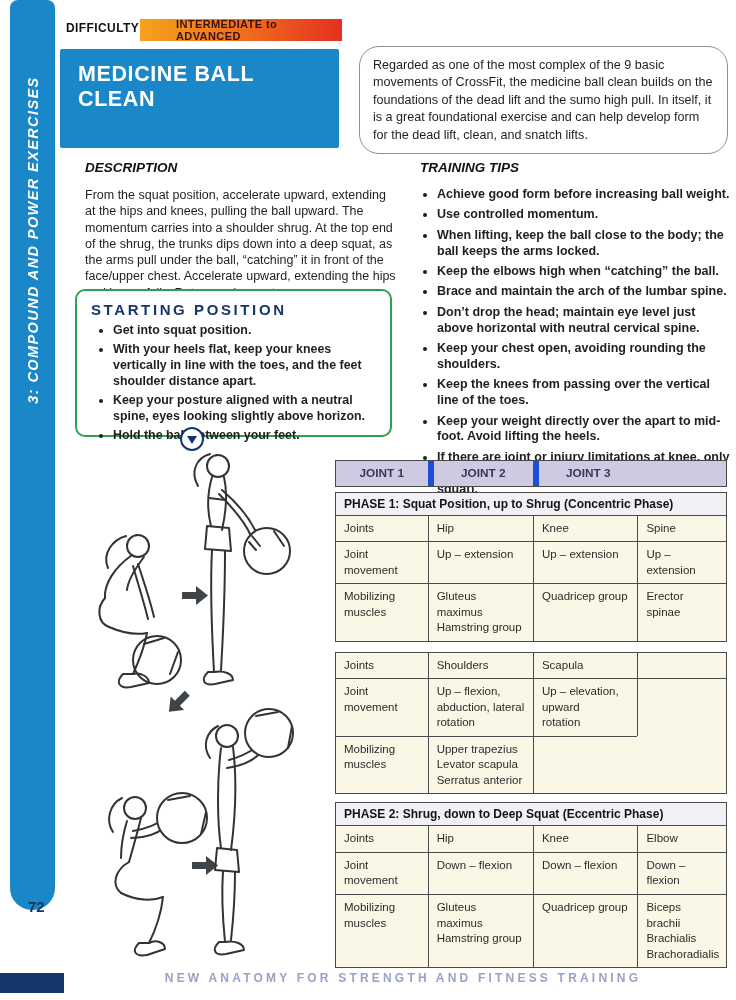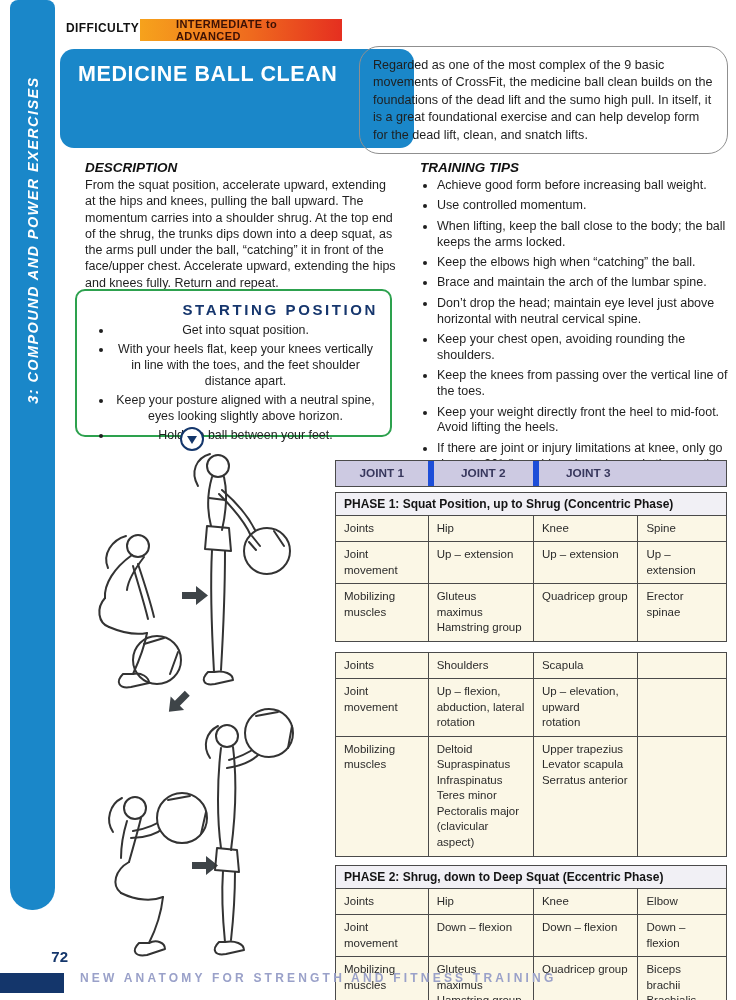--- a/index.html
+++ b/index.html
@@ -16,43 +16,43 @@
 
   
   .difficulty-label{position:absolute;left:66px;top:21px;font-size:12px;font-weight:800;
            letter-spacing:.4px;color:#111;}
   .difficulty-badge{position:absolute;left:140px;top:19px;width:166px;height:22px;
            background:linear-gradient(90deg,#f6a21c 0%,#ef6a1e 55%,#e52f20 100%);
            display:flex;align-items:center;justify-content:center;
            color:#3d1105;font-weight:800;font-size:11px;letter-spacing:.4px;padding-left:36px;}
 
   
-  .title-card{position:absolute;left:60px;top:49px;width:354px;height:99px;background:#1a87c9;
-           border-radius:14px;padding:13px 18px;box-sizing:border-box;color:#fff;}
+  .title-card{position:absolute;left:60px;top:49px;width:279px;height:99px;background:#1a87c9;
+           border-radius:2px;padding:13px 18px;box-sizing:border-box;color:#fff;}
   .title-card h1{margin:0;font-size:21.5px;font-weight:800;letter-spacing:.6px;}
   .title-card .subtitle{margin-top:6px;font-size:13.3px;font-style:italic;line-height:1.33;}
 
   
   .intro-box{position:absolute;left:359px;top:46px;width:369px;height:108px;box-sizing:border-box;
            border:1px solid #8f8f8f;border-radius:20px;padding:10px 13px;font-size:12.6px;line-height:1.38;}
 
   
-  .section-heading{font-size:13.5px;font-weight:800;font-style:italic;color:#111;margin:0 0 2px 0;}
+  .section-heading{font-size:13.5px;font-weight:800;font-style:italic;color:#111;margin:0 0 12px 0;}
   .description{position:absolute;left:85px;top:160px;width:314px;}
   .description p{margin:2px 0 0 0;font-size:12.5px;line-height:1.3;}
   .training-tips{position:absolute;left:420px;top:160px;width:312px;}
   ul.bullets{margin:3px 0 0 0;padding-left:17px;}
-  ul.bullets li{font-size:12.5px;line-height:1.27;margin-bottom:4.5px;}
+  ul.bullets li{font-size:12.5px;line-height:1.27;margin-bottom:4.5px;font-weight:bold;}
 
   
   .starting-box{position:absolute;left:75px;top:289px;width:317px;height:148px;box-sizing:border-box;
            border:2px solid #2da14e;border-radius:10px;background:#fff;padding:10px 12px 8px 14px;}
-  .starting-box h2{margin:0;font-size:15px;font-weight:800;letter-spacing:2.6px;color:#16366d;text-align:right;}
+  .starting-box h2{margin:0;font-size:15px;font-weight:800;letter-spacing:2.6px;color:#16366d;}
   .starting-box ul.bullets{padding-left:22px;margin-top:5px;}
-  .starting-box ul.bullets li{font-size:12.4px;margin-bottom:3.5px;text-align:center;}
+  .starting-box ul.bullets li{font-size:12.4px;margin-bottom:3.5px;}
   .down-marker{position:absolute;left:180px;top:427px;width:20px;height:20px;border-radius:50%;
            background:#fff;border:2px solid #14366b;display:flex;align-items:center;justify-content:center;}
   .down-marker .tri{width:0;height:0;border-left:5px solid transparent;border-right:5px solid transparent;
            border-top:8px solid #14366b;margin-top:2px;}
 
   
   .illustrations{position:absolute;left:62px;top:440px;width:272px;height:525px;}
 
   
   #analysis-table{position:absolute;left:335px;top:460px;width:392px;font-size:11.5px;color:#2b2b2b;}
@@ -62,24 +62,24 @@
            display:flex;align-items:center;justify-content:center;text-align:center;}
   .theader .hcell + .hcell{border-left:6px solid #1d4ed8;}
   .tblock{border:1px solid #4a4a4a;background:#fbf7e6;}
   .tblock.b0{margin-bottom:10px}.tblock.b1{margin-bottom:8px}.tblock.b2{margin-bottom:3px}
   .phase{background:#f1f0f5;padding:4px 8px;font-weight:800;font-size:12px;color:#141414;}
   .cell{padding:5px 8px;line-height:1.35;white-space:pre-line;border-top:1px solid #4a4a4a;min-height:13px;}
   .tblock > .trow:first-child .cell{border-top:none;}
   .cell + .cell{border-left:1px solid #4a4a4a;}
 
   
-  .page-number{position:absolute;left:28px;top:948px;width:40px;text-align:right;
+  .page-number{position:absolute;left:28px;top:898px;width:40px;text-align:left;
            font-size:15px;font-weight:800;color:#14366b;}
   .page-number-bar{position:absolute;left:0;top:973px;width:64px;height:20px;background:#14366b;}
-  .footer-title{position:absolute;left:80px;right:10px;top:971px;text-align:left;
+  .footer-title{position:absolute;left:80px;right:10px;top:971px;text-align:center;
            font-size:12px;font-weight:600;letter-spacing:3.2px;color:#9aa1c9;}
 
   svg .ln{fill:none;stroke:#333;stroke-width:2;stroke-linecap:round;stroke-linejoin:round;}
   svg .ball{fill:#fff;stroke:#333;stroke-width:2;}
   svg .arrow{fill:#3e4448;}
 </style>
 </head>
 <body>
 
 <div class="page">
@@ -108,21 +108,21 @@
     <h3 class="section-heading">TRAINING TIPS</h3>
     <ul class="bullets">
         <li>Achieve good form before increasing ball weight.</li>
         <li>Use controlled momentum.</li>
         <li>When lifting, keep the ball close to the body; the ball keeps the arms locked.</li>
         <li>Keep the elbows high when “catching” the ball.</li>
         <li>Brace and maintain the arch of the lumbar spine.</li>
         <li>Don’t drop the head; maintain eye level just above horizontal with neutral cervical spine.</li>
         <li>Keep your chest open, avoiding rounding the shoulders.</li>
         <li>Keep the knees from passing over the vertical line of the toes.</li>
-        <li>Keep your weight directly front the heel to mid-foot. Avoid lifting the heels.</li>
+        <li>Keep your weight directly over the apart to mid-foot. Avoid lifting the heels.</li>
         <li>If there are joint or injury limitations at knee, only go down to 90° (keep hips above knees in the squat).</li>
       </ul>
   </div>
 
   <div class="starting-box">
     <h2>STARTING POSITION</h2>
     <ul class="bullets">
         <li>Get into squat position.</li>
         <li>With your heels flat, keep your knees vertically in line with the toes, and the feet shoulder distance apart.</li>
         <li>Keep your posture aligned with a neutral spine, eyes looking slightly above horizon.</li>
@@ -248,26 +248,20 @@
           <div class="cell">Joint movement</div>
           <div class="cell">Up – flexion,
 abduction, lateral
 rotation</div>
           <div class="cell">Up – elevation, upward
 rotation</div>
           <div class="cell"></div>
         </div>
         <div class="trow">
           <div class="cell">Mobilizing muscles</div>
-          <div class="cell">Deltoid
-Supraspinatus
-Infraspinatus
-Teres minor
-Pectoralis major
-(clavicular aspect)</div>
           <div class="cell">Upper trapezius
 Levator scapula
 Serratus anterior</div>
           <div class="cell"></div>
         </div>
       </div>
       <div class="tblock b2">
         <div class="phase">PHASE 2: Shrug, down to Deep Squat (Eccentric Phase)</div>
         <div class="trow">
           <div class="cell">Joints</div>

